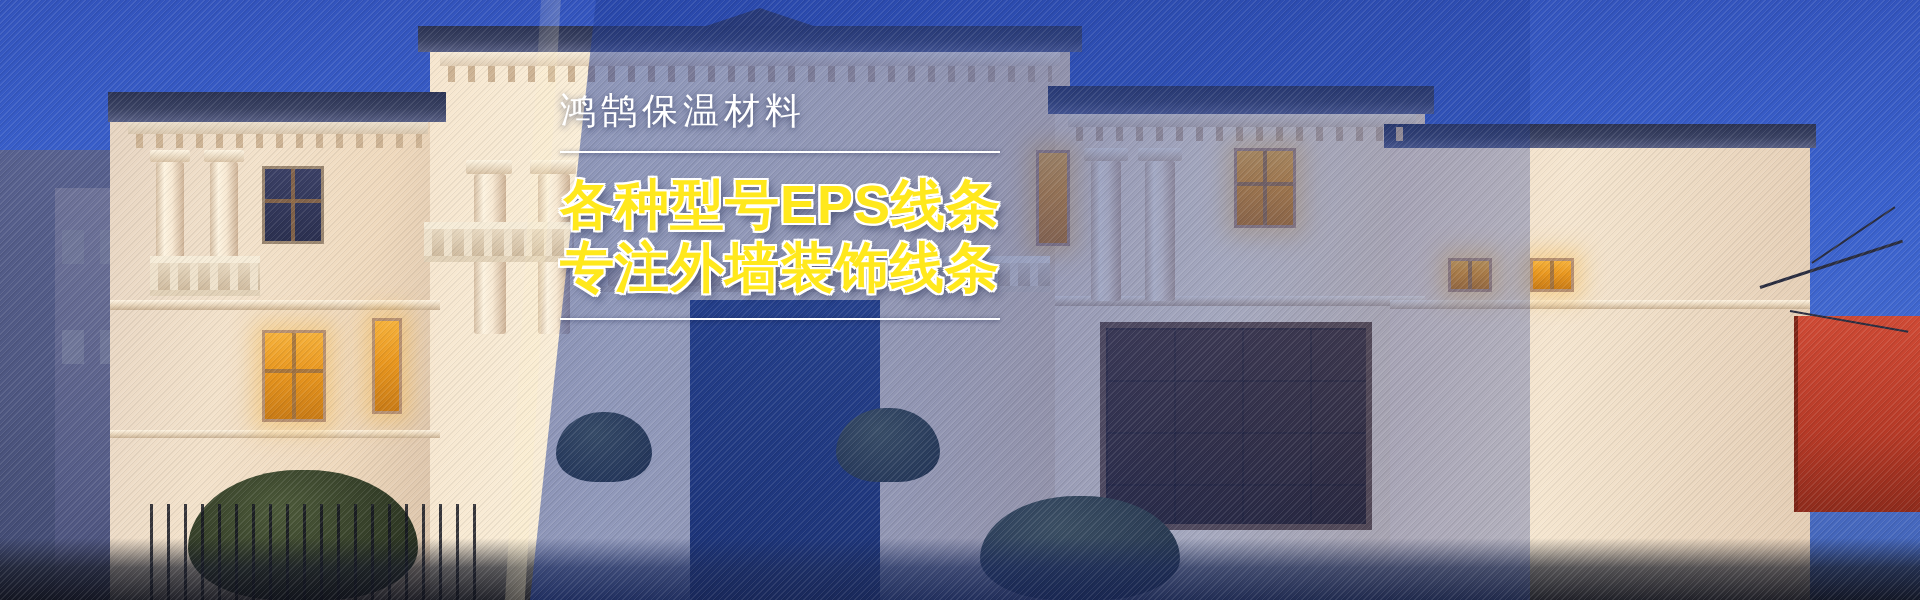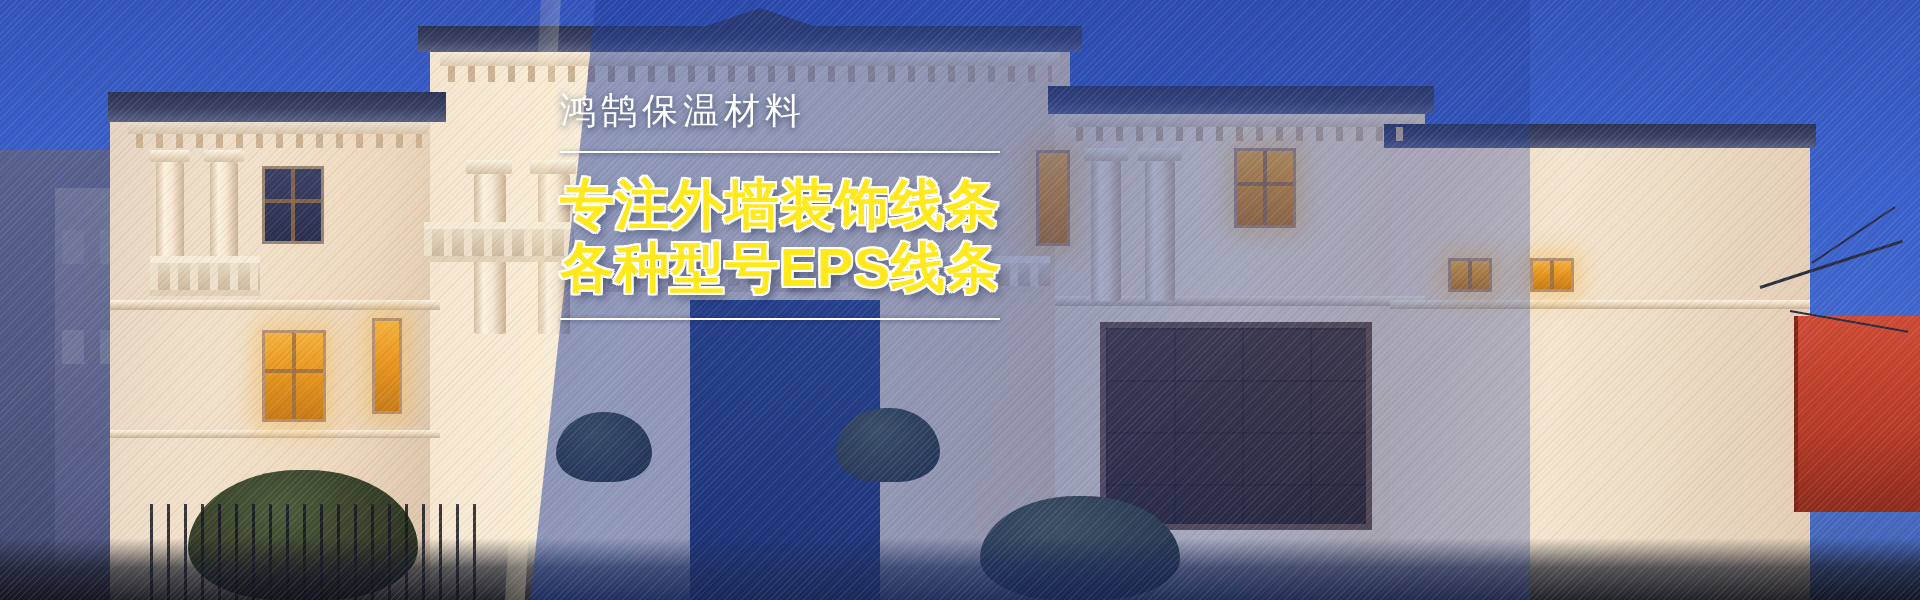--- a/index.html
+++ b/index.html
@@ -347,21 +347,21 @@
   <div class="angled-glow"></div>
 
   <div class="layer hatch"></div>
 
   <div class="text-block">
 
     <div class="company-name">鸿鹄保温材料</div>
 
     <div class="divider"></div>
 
+    <div class="headline">各种型号EPS线条</div>
+
     <div class="headline">专注外墙装饰线条</div>
 
-    <div class="headline">各种型号EPS线条</div>
-
     <div class="divider lower"></div>
 
   </div>
 
 </div>
 
 </body></html>

